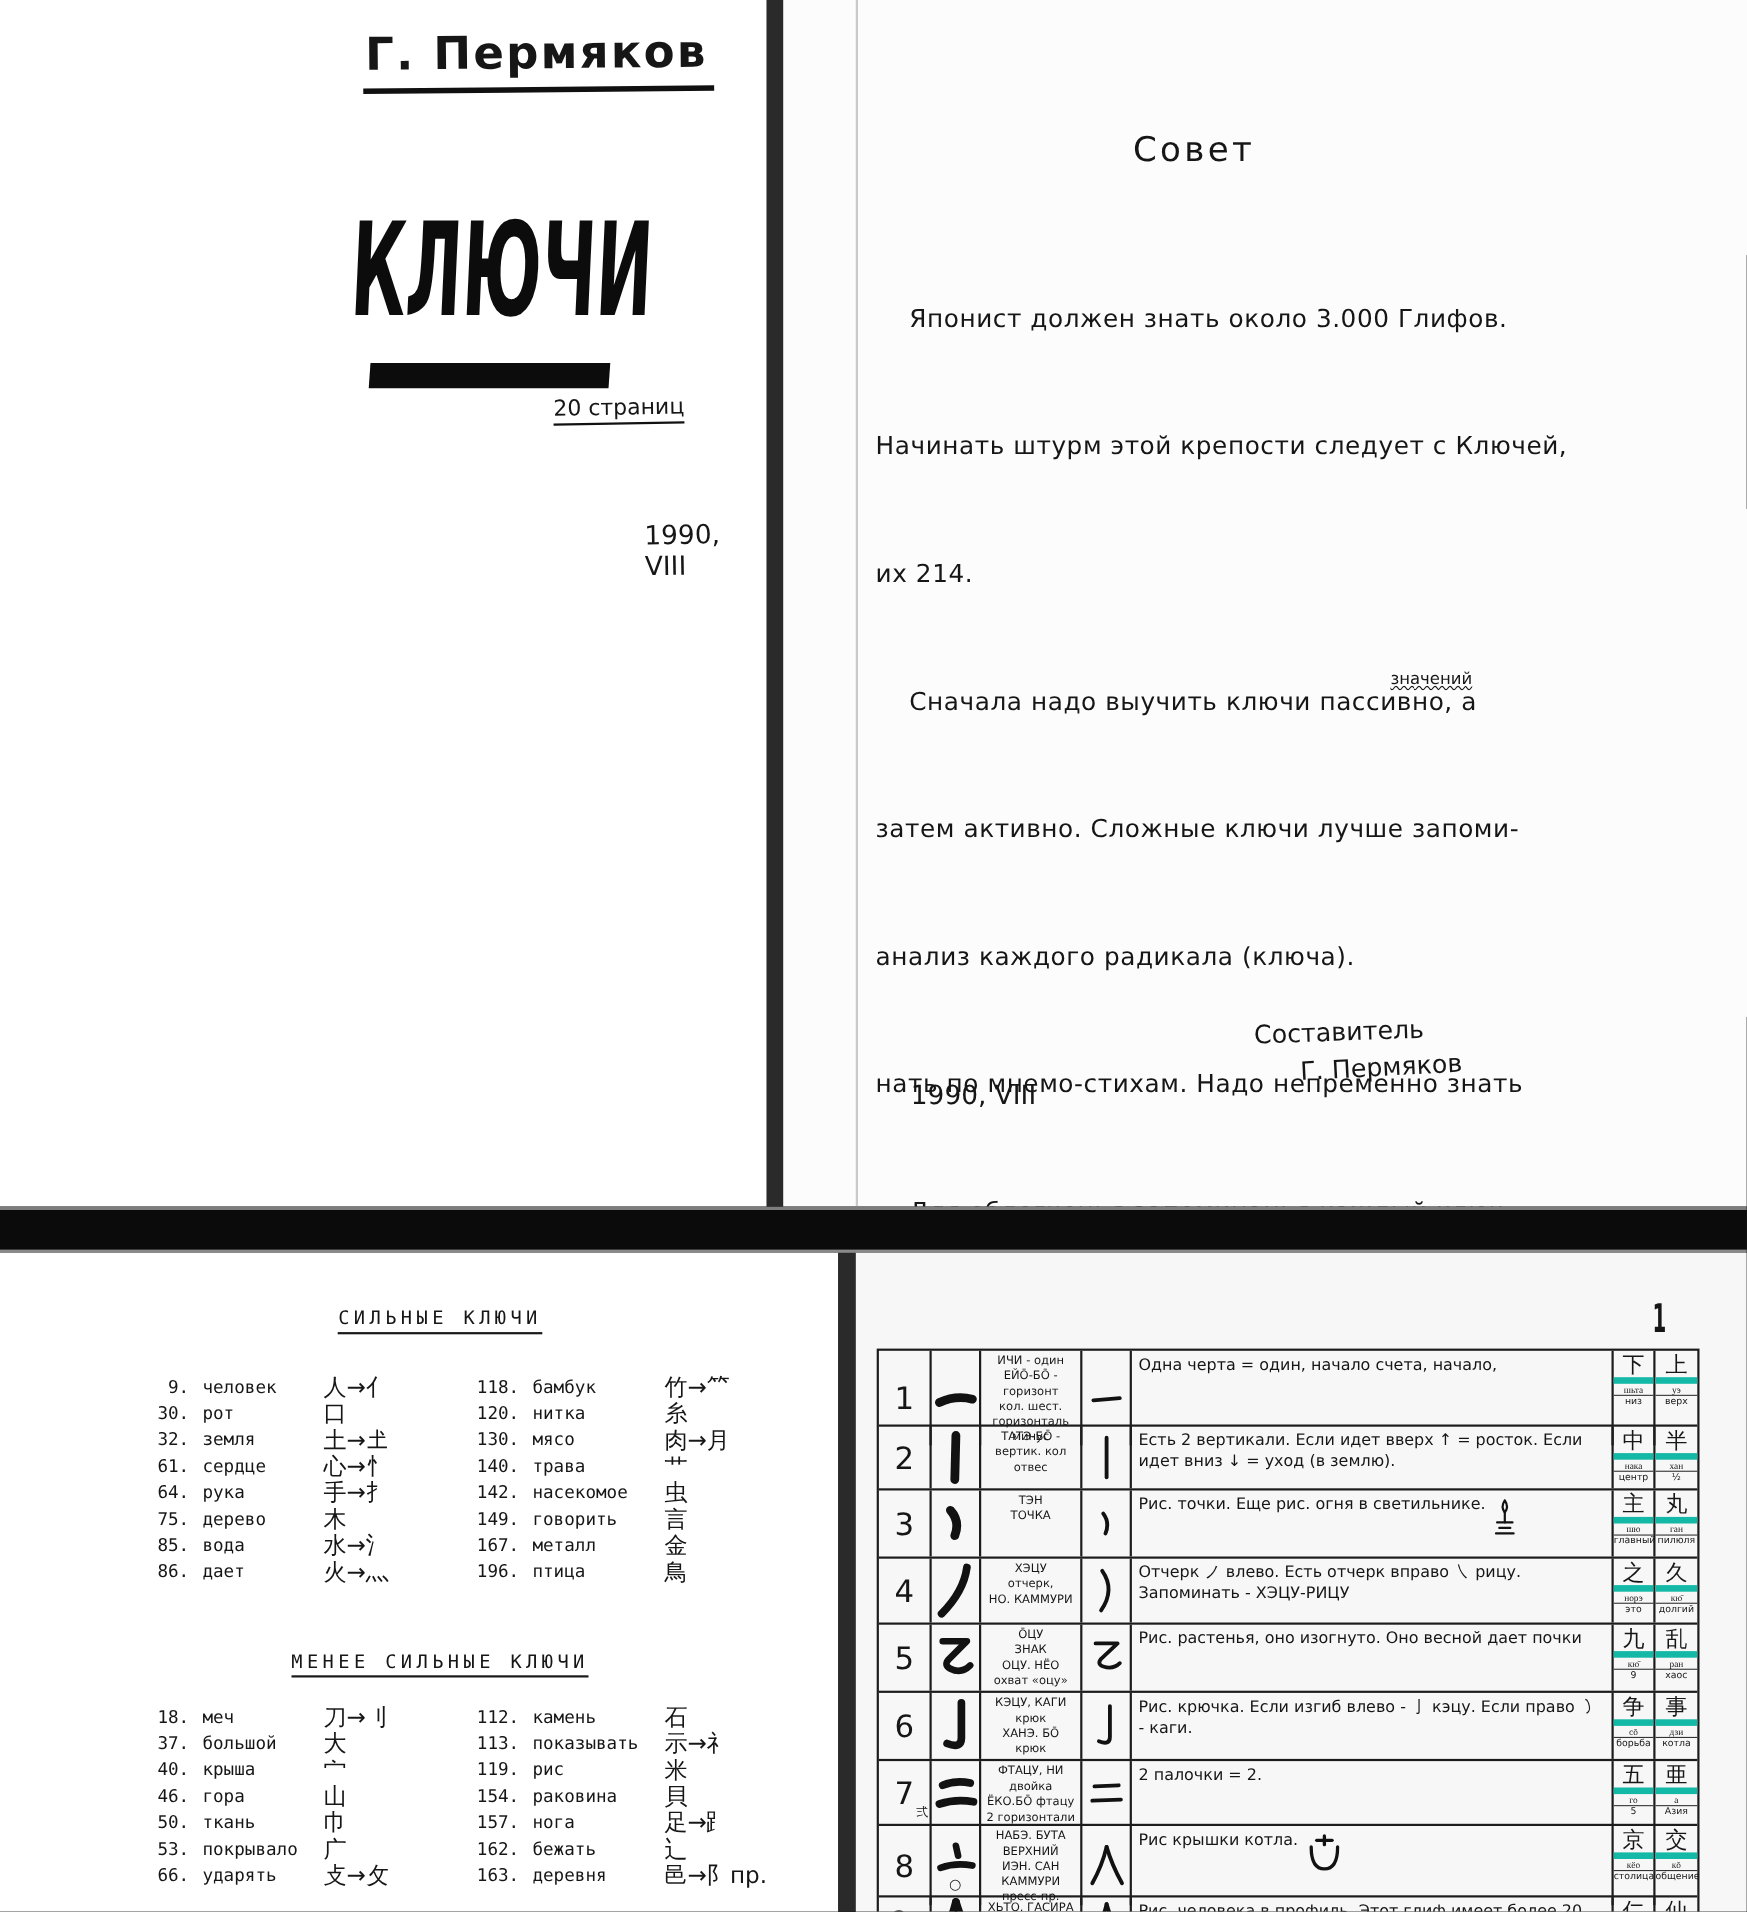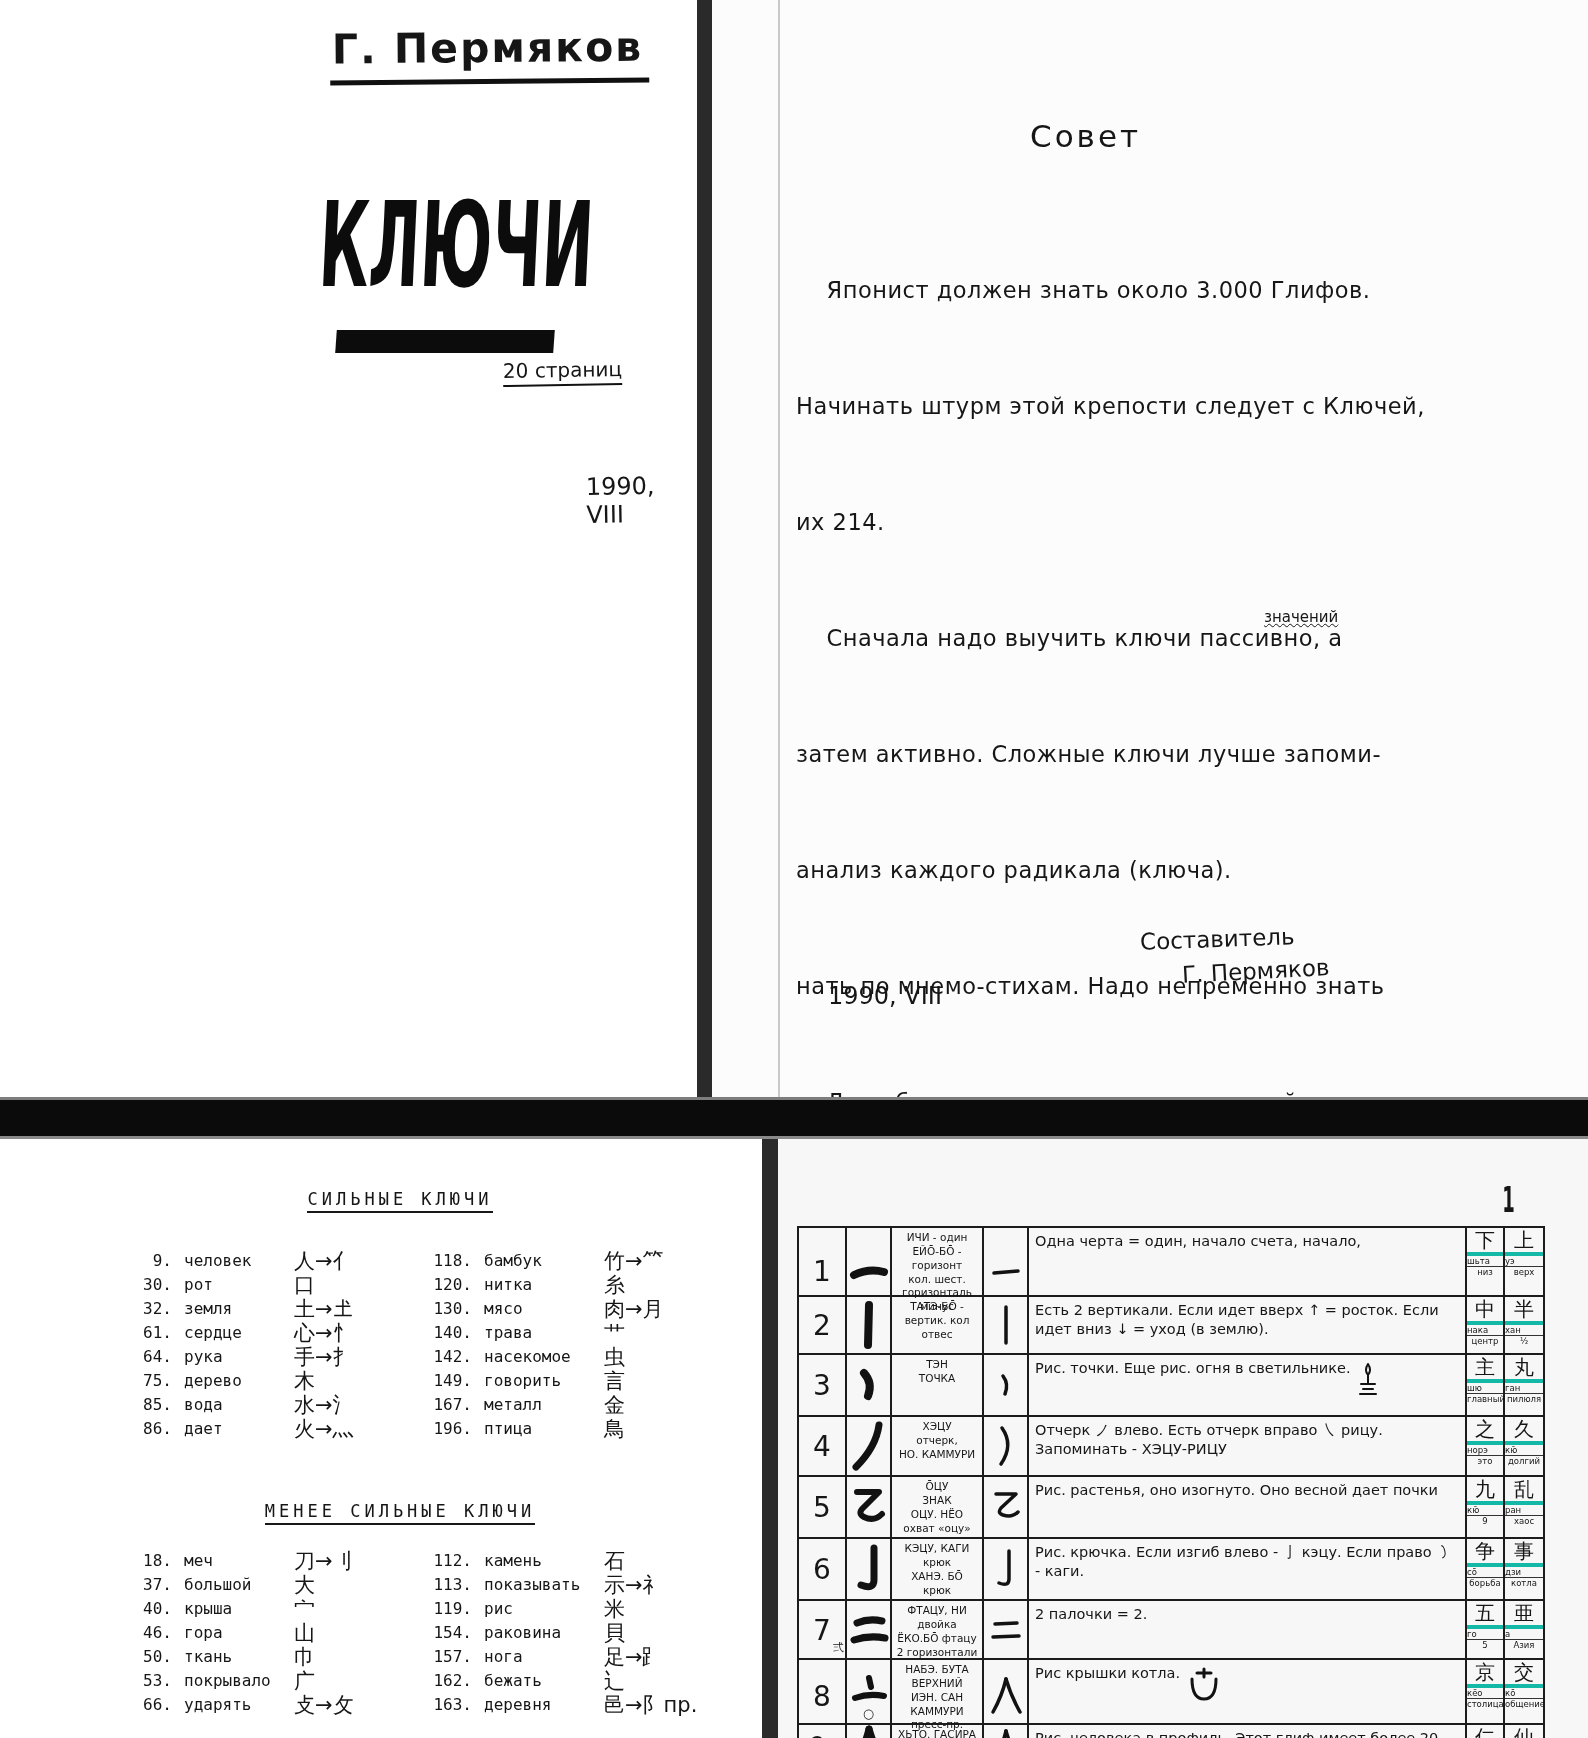--- a/index.html
+++ b/index.html
@@ -60,21 +60,21 @@
   .kc:last-child{border-right:none;}
   .knum{font-size:28px;display:flex;align-items:center;justify-content:center;}
   .knote{font-size:11px;position:absolute;right:1px;bottom:4px;}
   .kbig{display:flex;align-items:center;justify-content:center;flex-direction:column;}
   .kmark{font-size:13px;line-height:10px;}
   .kname{font-size:10.5px;line-height:1.32;text-align:center;white-space:pre-line;padding-top:3px;font-weight:500;}
   .kform{display:flex;align-items:center;justify-content:center;}
   .kdesc{font-size:14.5px;line-height:1.3;padding:4px 6px;display:flex;gap:6px;align-items:flex-start;}
   .kex{display:flex;flex-direction:column;align-items:center;font-size:8.5px;line-height:1.2;}
   .exg{font-size:20px;line-height:24px;font-family:"DejaVu Sans",sans-serif;}
-  .exr{border-top:4px solid #14b8a6;border-bottom:1px solid #333;width:100%;}
+  .exr{border-top:6px solid #14b8a6;border-bottom:1px solid #333;width:100%;text-align:center;font-family:Liberation Serif, serif;}
   .exm{width:100%;text-align:center;}
   .stroke{stroke:#121212;fill:none;stroke-linecap:round;stroke-linejoin:round;}
   .sketch{stroke:#121212;fill:none;stroke-linecap:round;stroke-linejoin:round;flex:none;margin-top:2px;}
 </style>
 </head>
 <body>
 
 <div class="page" id="page-tl">
   <div class="cover-author">Г. Пермяков</div>
   <div class="cover-logo">КЛЮЧИ</div>

